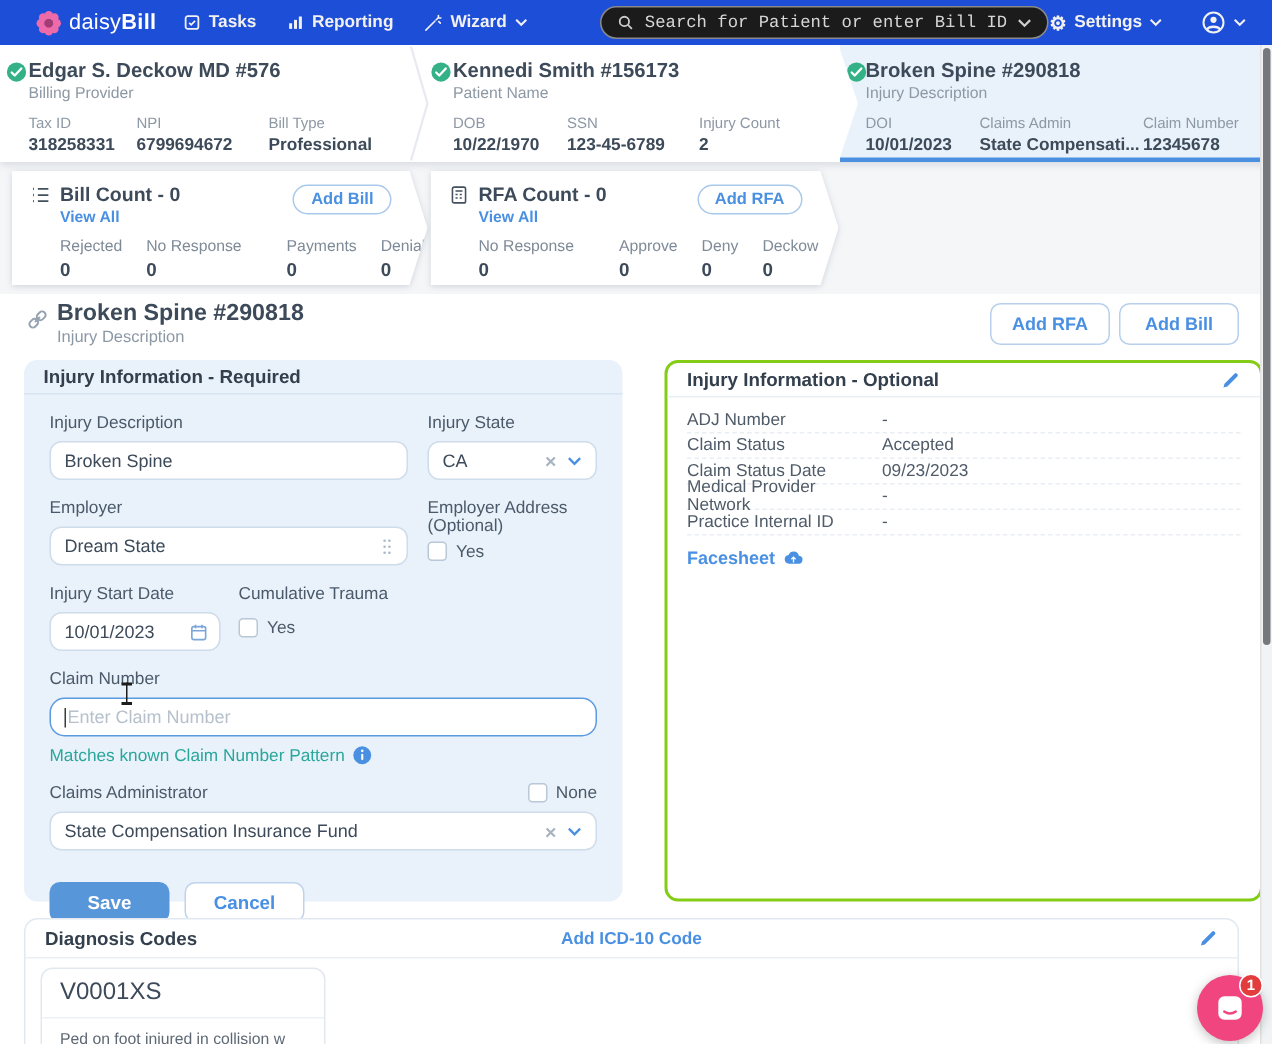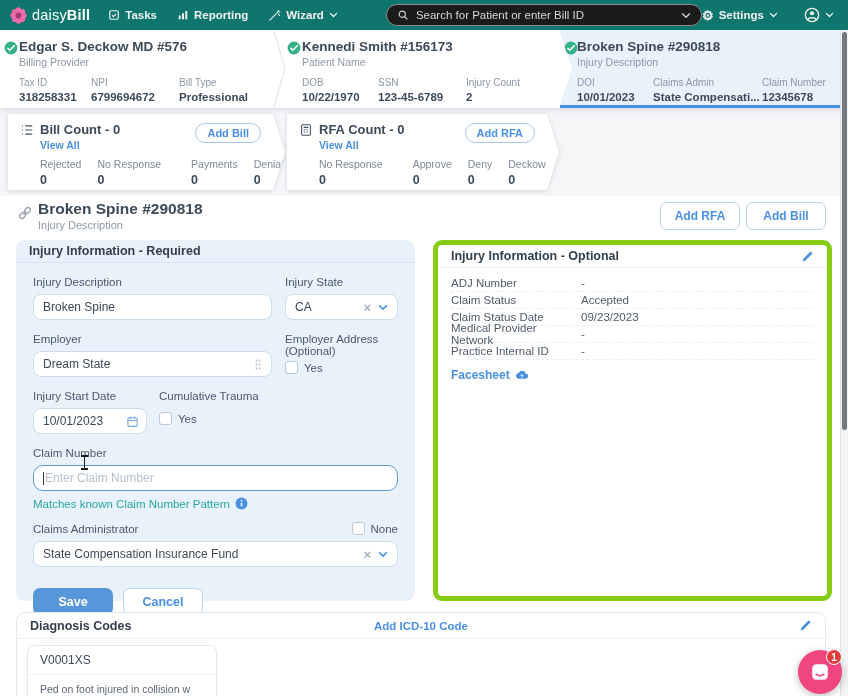--- a/index.html
+++ b/index.html
@@ -1,30 +1,30 @@
 <!DOCTYPE html>
 <html><head>
 <meta charset="utf-8">
 <style>
   * { margin:0; padding:0; box-sizing:border-box; }
   body { font-family:"Liberation Sans", sans-serif; background:#e9e9e9; }
   .screen { position:relative; width:848px; height:696px; background:#ffffff; overflow:hidden; }
 
   
-  .navbar { position:absolute; top:0; left:0; width:848px; height:30px; background:#0f766e;
-            display:flex; align-items:center; padding:0 10px; color:#f1f1f1; z-index:40; }
+  .navbar { position:absolute; top:0; left:0; width:848px; height:30px; background:#1d4ed8;
+            display:flex; align-items:center; padding:0 24px; color:#f1f1f1; z-index:40;text-align:right; }
   .brand { display:flex; align-items:center; gap:5px; margin-right:18px; cursor:pointer; }
   .brand-text { font-size:14.5px; color:#fff; letter-spacing:.2px; }
   .brand-text b { font-weight:bold; }
   .nav-item { display:flex; align-items:center; gap:5px; font-size:11.5px; font-weight:bold;
               color:#f1f1f1; margin-right:20px; cursor:pointer; white-space:nowrap; }
   .search-pill { display:flex; align-items:center; gap:7px; width:334px; height:22px;
                  border:1px solid #8a8a8a; border-radius:12px; padding:0 10px; margin-left:28px;
                  background:#1b1b1b; cursor:text; }
-  .search-ph { flex:1; font-size:11.5px; color:#d6d6d6; white-space:nowrap; overflow:hidden; }
+  .search-ph { flex:1; font-size:11.5px; color:#d6d6d6; white-space:nowrap; overflow:hidden;font-family:Liberation Mono, monospace; }
   .nav-right { margin-left:auto; display:flex; align-items:center; }
   .gear-glyph { font-size:13px; line-height:1; }
 
   
   .ctx { position:absolute; top:30px; left:0; width:848px; height:78px; background:#fff;
          box-shadow:0 2px 5px rgba(40,60,90,.14); z-index:30; }
   .ctx-sec { position:absolute; top:0; height:78px; padding:9px 0 0 19px; }
   .ctx-sec.active { background:#e9f2fb; border-bottom:3px solid #4a8fe0; }
   .ctx-check { position:absolute; left:4px; top:11px; }
   .ctx-title { font-size:13.5px; font-weight:bold; color:#3d4a59; white-space:nowrap; }
@@ -59,22 +59,22 @@
   .ph-icon { position:absolute; left:17px; top:9px; }
   .ph-title { position:absolute; left:38px; top:4px; font-size:15.5px; font-weight:bold; color:#3d4a59; }
   .ph-sub { position:absolute; left:38px; top:23px; font-size:11px; color:#8d98a5; }
   .btn-outline { position:absolute; top:6px; height:28px; width:80px; background:#fff;
                  border:1px solid #b7d0ec; border-radius:7px; color:#4a90e2; font-size:12px;
                  font-weight:bold; font-family:inherit; cursor:pointer; }
 
   
   .panel-req { position:absolute; left:16px; top:240px; width:399px; height:361px;
                background:#e9f1fa; border-radius:9px; }
-  .panel-opt { position:absolute; left:433px; top:240px; width:399px; height:361px;
-               background:#fff; border:5px solid #84cc16; border-radius:9px; }
+  .panel-opt { position:absolute; left:443px; top:240px; width:399px; height:361px;
+               background:#fff; border:2px solid #84cc16; border-radius:9px; }
   .panel-head { height:23px; line-height:23px; padding:0 13px; font-size:12.5px; font-weight:bold;
                 color:#333f4c; display:flex; align-items:center; }
   .panel-req .panel-head { border-bottom:1px solid #d8e3f0; }
   .panel-opt .panel-head { border-bottom:1px solid #eaeff4; }
   .head-edit { margin-left:auto; cursor:pointer; display:flex; align-items:center; }
 
   .form-body { padding:13px 17px 0 17px; }
   .fr { display:flex; gap:13px; margin-bottom:13px; }
   .col-l { width:239px; }
   .col-r { width:113px; }
@@ -110,21 +110,21 @@
   
   .panel-dx { position:absolute; left:16px; top:612px; width:810px; height:92px;
               background:#fff; border:1px solid #e2e8ef; border-radius:9px; }
   .dx-head { position:relative; height:26px; display:flex; align-items:center; padding:0 13px;
              border-bottom:1px solid #eaeff4; }
   .dx-title { font-size:12.5px; font-weight:bold; color:#333f4c; }
   .dx-add { position:absolute; left:0; right:0; text-align:center; font-size:11.5px; font-weight:bold;
             color:#4a90e2; cursor:pointer; }
   .dx-card { position:absolute; left:10px; top:32px; width:190px; height:70px;
              border:1px solid #e3e8ee; border-radius:8px; background:#fff; }
-  .dx-code { padding:7px 12px; font-size:12px; color:#3d4a59; border-bottom:1px solid #edf1f5; }
+  .dx-code { padding:7px 12px; font-size:16px; color:#3d4a59; border-bottom:1px solid #edf1f5; }
   .dx-desc { padding:7px 12px 0 12px; font-size:10.5px; color:#5d6874; line-height:1.35; }
 
   
   .scrollbar { position:absolute; right:0; top:30px; bottom:0; width:8px; background:#f2f3f4;
                border-left:1px solid #e2e2e2; z-index:50; }
   .scroll-thumb { position:absolute; left:1px; top:2px; width:5px; height:398px; background:#75797e;
                   border-radius:3px; cursor:grab; }
   .chat-bubble { position:absolute; left:798px; top:650px; width:44px; height:44px; border-radius:50%;
                  background:#f0457f; display:flex; align-items:center; justify-content:center;
                  box-shadow:0 2px 8px rgba(0,0,0,.25); cursor:pointer; z-index:60; }

